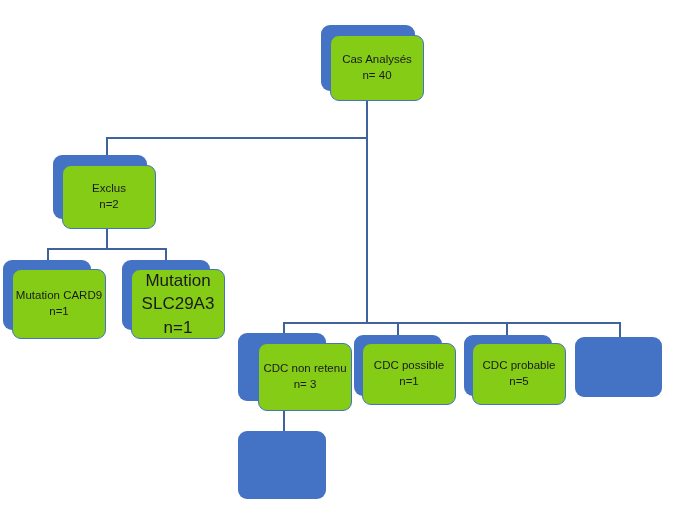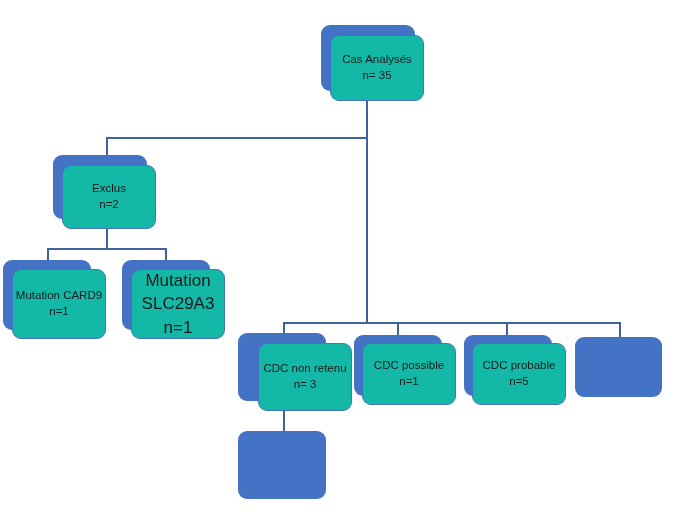--- a/index.html
+++ b/index.html
@@ -33,21 +33,21 @@
   }
   .node .shadow {
     position: absolute;
     left: 0;
     top: 0;
     background: #4472c4;
     border-radius: 9px;
   }
   .node .card {
     position: absolute;
-    background: #14b8a6;
+    background: #84cc16;
     border: 1.6px solid #4472c4;
     border-radius: 9px;
     box-sizing: border-box;
     display: flex;
     flex-direction: column;
     align-items: center;
     justify-content: center;
     text-align: center;
     color: #1a1a1a;
     line-height: 1.38;
@@ -78,21 +78,21 @@
   <div class="line v" style="left:397px; top:322px; height:13px;"></div>
   <div class="line v" style="left:506px; top:322px; height:13px;"></div>
   <div class="line v" style="left:619px; top:322px; height:15px;"></div>
 
   <div class="line v" style="left:283px; top:400px; height:31px;"></div>
 
   <div class="node" style="left:321px; top:25px; width:104px; height:76px;">
     <div class="shadow" style="width:94px; height:66px;"></div>
     <div class="card" style="left:9px; top:10px; width:94px; height:66px; font-size:11.5px;">
       <span class="t1">Cas Analysés</span>
-      <span class="t2">n= 35</span>
+      <span class="t2">n= 40</span>
     </div>
   </div>
 
   <div class="node" style="left:53px; top:155px; width:104px; height:74px;">
     <div class="shadow" style="width:94px; height:64px;"></div>
     <div class="card" style="left:9px; top:10px; width:94px; height:64px; font-size:11.5px;">
       <span class="t1">Exclus</span>
       <span class="t2">n=2</span>
     </div>
   </div>

